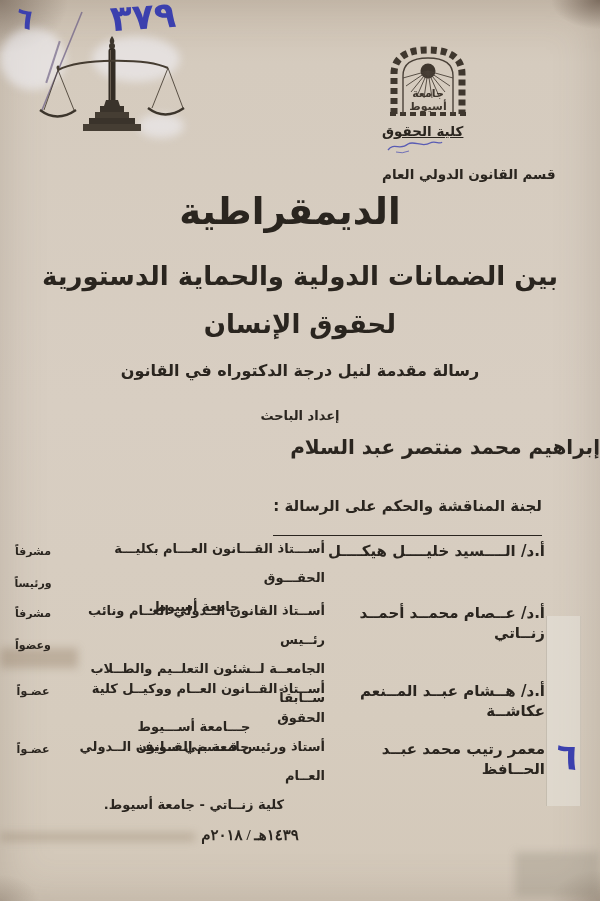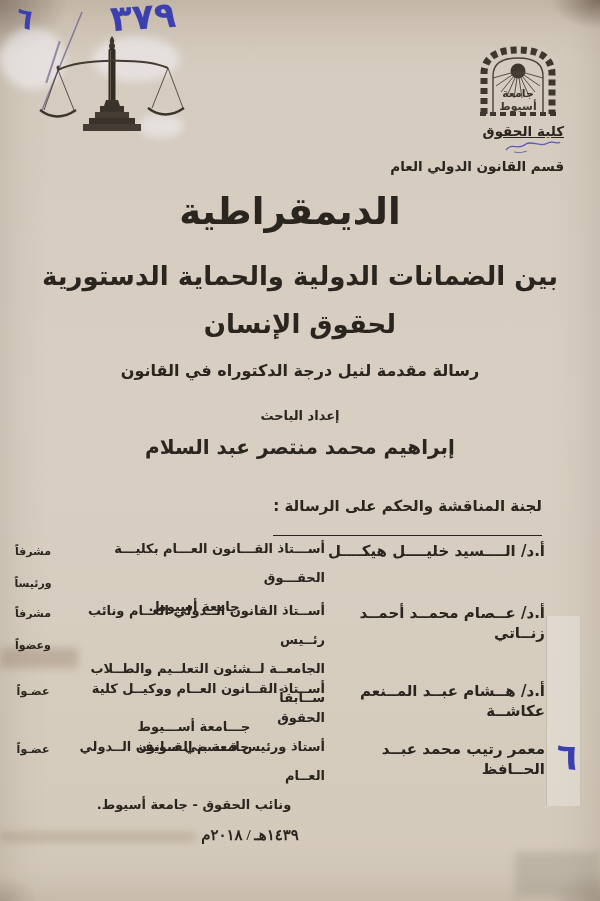--- a/index.html
+++ b/index.html
@@ -16,32 +16,32 @@
   }
   .abs{position:absolute;}
   .blue{color:#3b40ae;}
   .blob{position:absolute;background:rgba(242,242,250,.55);border-radius:50%;filter:blur(4px);}
   .stain{position:absolute;filter:blur(4px);}
   .title-main{left:0;right:20px;top:190px;font-size:37px;font-weight:bold;text-align:center;letter-spacing:1px;}
   .title-2{left:0;right:0;top:261px;font-size:26px;font-weight:bold;text-align:center;}
   .title-3{left:0;right:0;top:309px;font-size:26px;font-weight:bold;text-align:center;}
   .thesis-note{left:0;right:0;top:361px;font-size:16px;font-weight:bold;text-align:center;}
   .author-label{left:0;right:0;top:408px;font-size:13px;font-weight:bold;text-align:center;}
-  .author-name{left:0;right:0;top:435px;font-size:20px;font-weight:bold;text-align:center;}
+  .author-name{left:0;right:0;top:435px;font-size:20px;font-weight:bold;text-align:right;}
   .committee-heading{top:497px;right:58px;font-size:15px;font-weight:bold;
     border-bottom:1.5px solid #2a251f;padding-bottom:20px;}
   .crow{position:absolute;left:5px;right:55px;display:flex;justify-content:space-between;}
   .c-name{width:218px;font-size:15px;font-weight:bold;padding-top:7px;line-height:1.35;}
   .c-desc{width:262px;font-size:13px;font-weight:bold;line-height:29px;text-align:right;}
   .c-desc .l2c{text-align:center;}
   .c-role{width:56px;font-size:11px;font-weight:bold;line-height:32px;text-align:center;padding-top:2px;}
   .date-line{left:120px;width:260px;top:826px;font-size:15px;font-weight:bold;text-align:center;font-family:Liberation Serif, serif;}
-  .header-right{left:382px;top:40px;width:182px;text-align:right;}
+  .header-right{left:382px;top:40px;width:182px;text-align:left;}
   .faculty{font-size:13.5px;font-weight:bold;margin-top:1px;text-decoration:underline;}
-  .department{font-size:13.5px;font-weight:bold;margin-top:0px;}
+  .department{font-size:13.5px;font-weight:bold;margin-top:8px;}
   .classmark{left:110px;top:-4px;font-size:36px;font-weight:bold;letter-spacing:14px;
     transform:rotate(-4deg);}
   .corner-mark{left:16px;top:2px;font-size:28px;font-weight:bold;transform:rotate(14deg);}
   .corner-slash{left:52px;top:40px;width:2px;height:44px;background:#7b6f8e;opacity:.75;transform:rotate(18deg);}
   .side-mark{left:556px;top:736px;font-size:36px;font-weight:bold;transform:rotate(6deg);}
   .tape{left:546px;top:616px;width:33px;height:190px;background:rgba(236,233,226,.45);
     border-left:1px solid rgba(150,140,122,.35);border-right:1px solid rgba(150,140,122,.25);}
 </style>
 </head>
 <body>
@@ -155,21 +155,21 @@
     </div>
     <div class="c-role">
       <div>عضـواً</div>
     </div>
   </div>
 
   <div class="crow" style="top:732px;">
     <div class="c-name">معمر رتيب محمد عبــد الحــافظ</div>
     <div class="c-desc">
       <div>أستاذ ورئيس قــسم القــانون الــدولي العــام</div>
-      <div class="l2c">ونائب الحقوق - جامعة أسيوط.</div>
+      <div class="l2c">كلية زنــاتي - جامعة أسيوط.</div>
     </div>
     <div class="c-role">
       <div>عضـواً</div>
     </div>
   </div>
 
   <div class="abs date-line">١٤٣٩هـ / ٢٠١٨م</div>
 
 </div>
 

